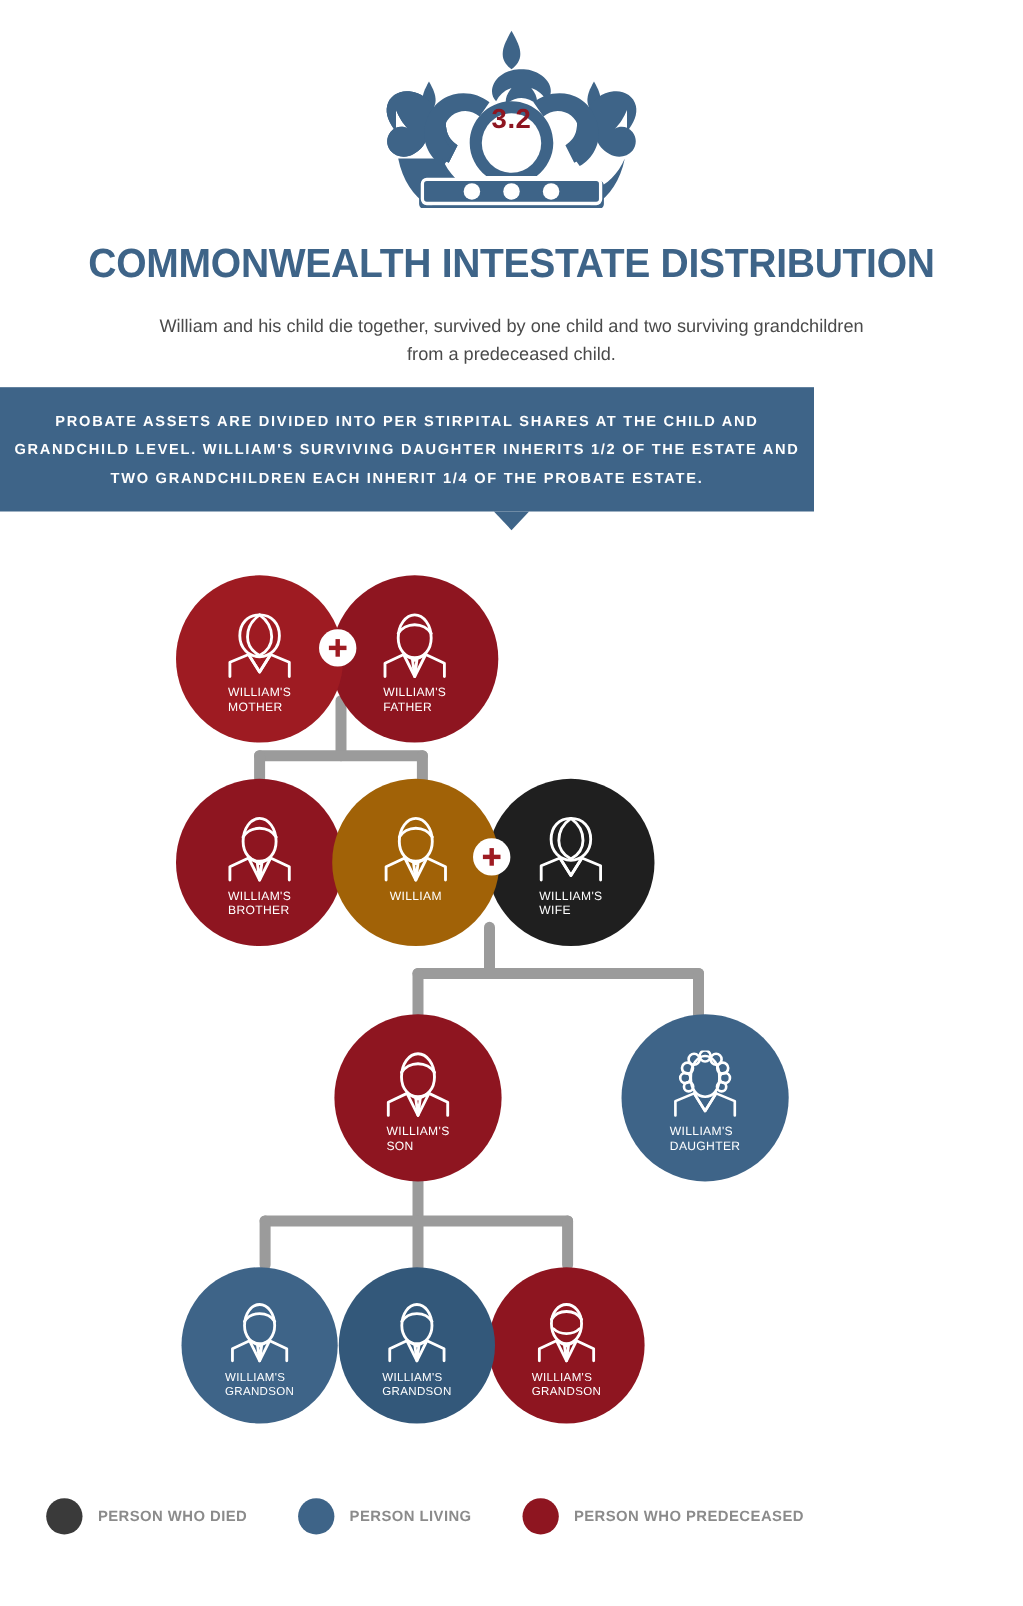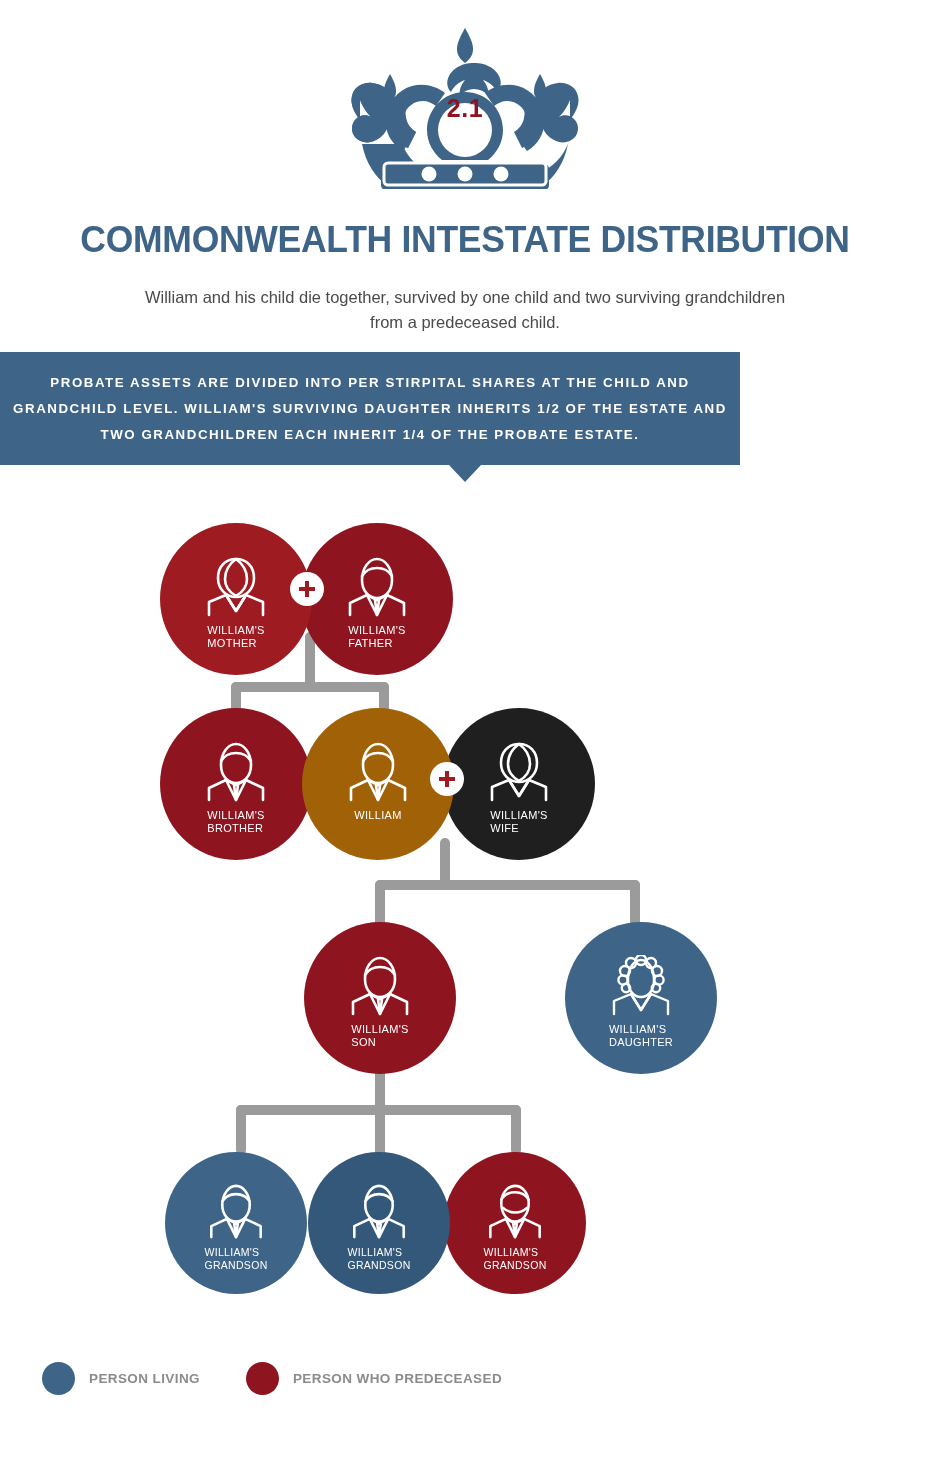--- a/index.html
+++ b/index.html
@@ -211,21 +211,21 @@
       <circle cx="87" cy="150" r="7.5" fill="#ffffff"></circle>
       <circle cx="123" cy="150" r="7.5" fill="#ffffff"></circle>
       <circle cx="159" cy="150" r="7.5" fill="#ffffff"></circle>
       <rect x="42" y="139" width="162" height="22" rx="4" fill="none" stroke="#ffffff" stroke-width="3"></rect>
       <rect x="48" y="163" width="150" height="7" rx="3.5" fill="#3e6488"></rect>
     </g>
 
     <circle cx="123" cy="106" r="27" fill="#ffffff"></circle>
   </svg>
 </div>
-<div class="crown-number">2.1</div>
+<div class="crown-number">3.2</div>
 
 <div class="title">COMMONWEALTH INTESTATE DISTRIBUTION</div>
 <div class="subtitle">William and his child die together, survived by one child and two surviving grandchildren from a predeceased child.</div>
 
 <div class="banner">
   <div class="banner-text">PROBATE ASSETS ARE DIVIDED INTO PER STIRPITAL SHARES AT THE CHILD AND GRANDCHILD LEVEL. WILLIAM'S SURVIVING DAUGHTER INHERITS 1/2 OF THE ESTATE AND TWO GRANDCHILDREN EACH INHERIT 1/4 OF THE PROBATE ESTATE.</div>
 </div>
 <div class="banner-arrow"></div>
 
 <div class="tree">
@@ -424,20 +424,24 @@
     <span class="plabel">
       <span>WILLIAM'S</span><br>
       <span>GRANDSON</span>
     </span>
   </div>
 
 </div>
 
 <div class="legend">
   <div class="legend-item">
+    <span class="legend-dot" style="background:#3a3a3a;"></span>
+    <span class="legend-text">PERSON WHO DIED</span>
+  </div>
+  <div class="legend-item">
     <span class="legend-dot" style="background:#3e6488;"></span>
     <span class="legend-text">PERSON LIVING</span>
   </div>
   <div class="legend-item">
     <span class="legend-dot" style="background:#8e1520;"></span>
     <span class="legend-text">PERSON WHO PREDECEASED</span>
   </div>
 </div>
 
 </body></html>

